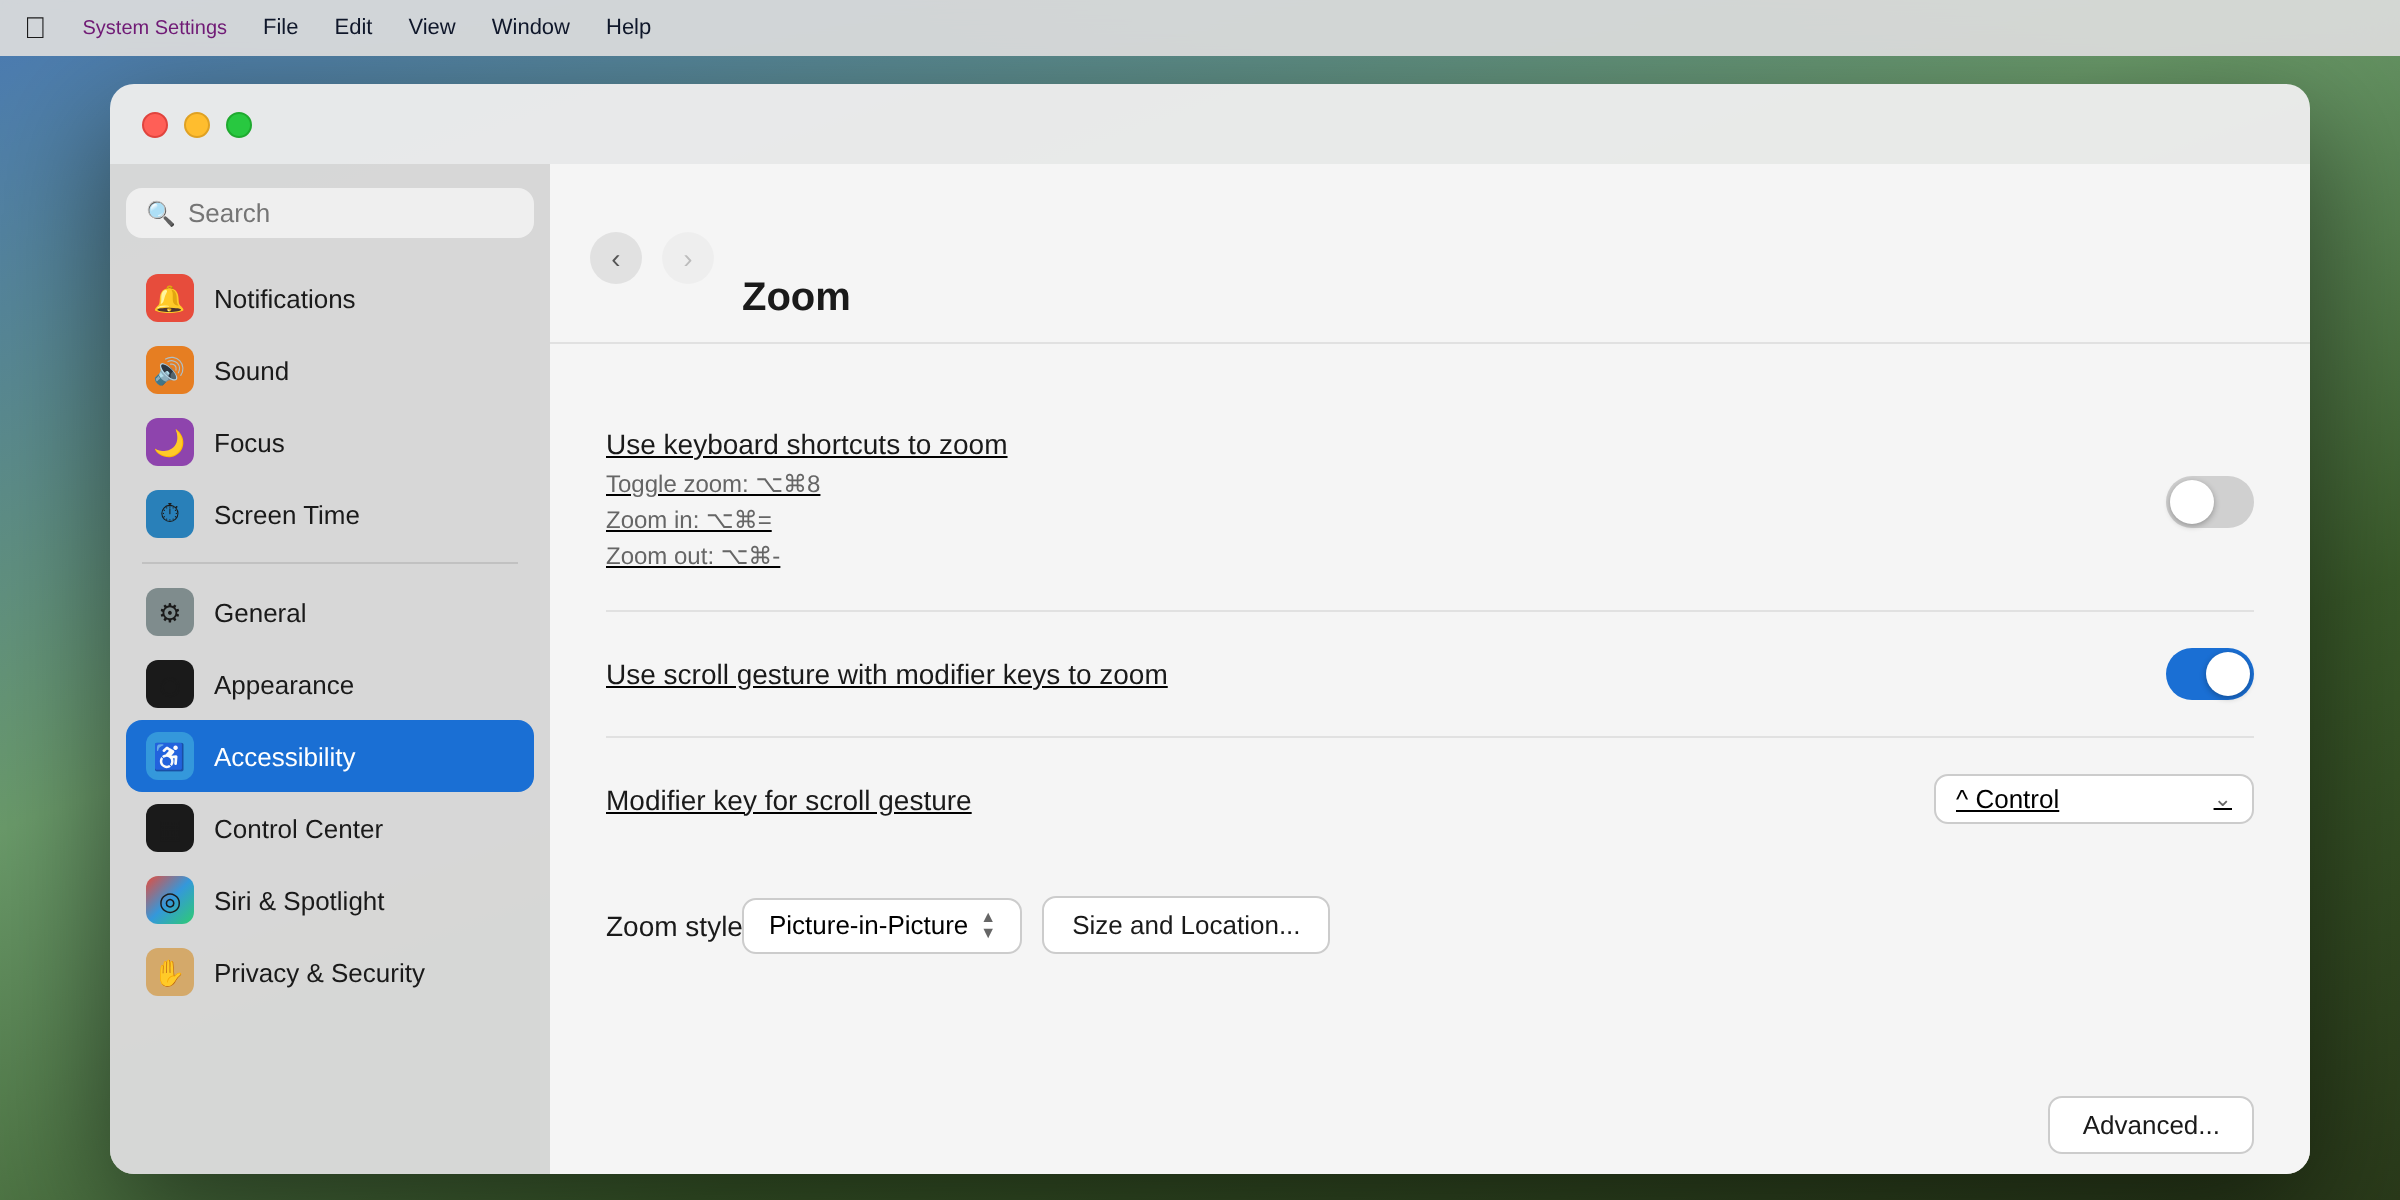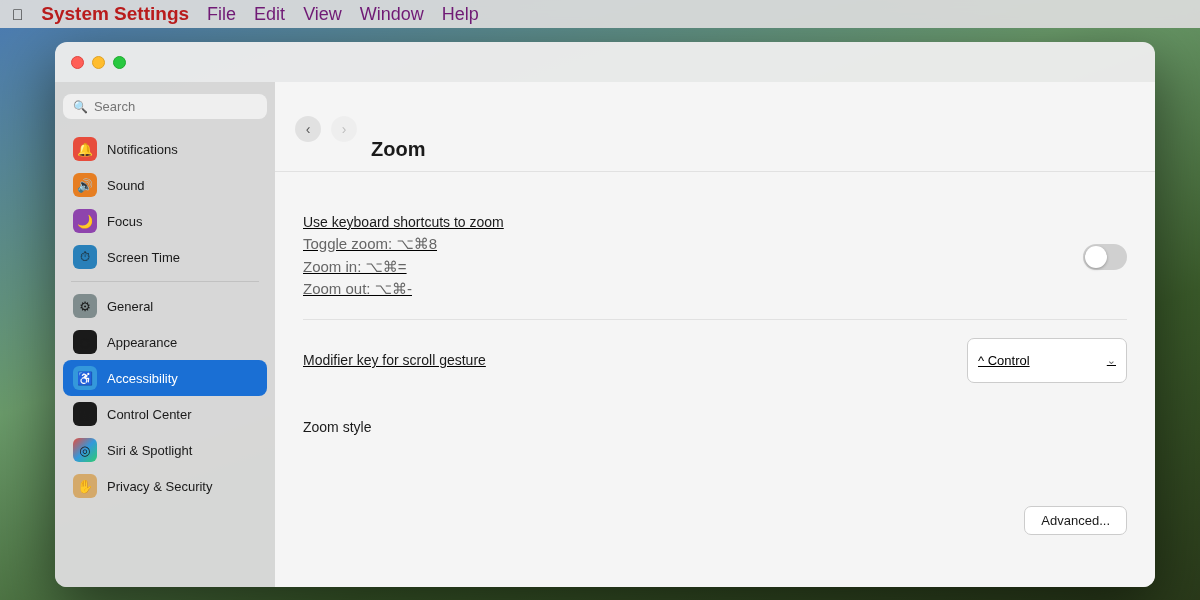--- a/index.html
+++ b/index.html
@@ -25,27 +25,27 @@
       top: 0;
       left: 0;
       z-index: 100;
       backdrop-filter: blur(10px);
     }
     .menubar-apple {
       font-size: 15px;
       color: #1a1a1a;
     }
     .menubar-app {
-      font-weight: 700;
-      font-size: 19px;
-      color: #b91c1c;
+      font-weight: 400;
+      font-size: 10px;
+      color: #701a75;
     }
     .menubar-item {
-      font-size: 18px;
-      color: #701a75;
+      font-size: 11px;
+      color: #0f172a;
     }
 
     
     .bg-scene {
       position: absolute;
       top: 0; left: 0;
       width: 100%; height: 100%;
       background: linear-gradient(160deg, #4a7ab5 0%, #6a9a6a 40%, #3a5a2a 70%, #2a3a1a 100%);
       z-index: 0;
     }
@@ -236,21 +236,21 @@
 
     .setting-left {
       flex: 1;
     }
     .setting-title {
       font-size: 14px;
       font-weight: 400;
       color: #1a1a1a;
     }
     .setting-desc {
-      font-size: 15px;
+      font-size: 12px;
       color: #666;
       margin-top: 3px;
       line-height: 1.5;
     }
 
     
     .toggle {
       width: 44px;
       height: 26px;
       border-radius: 13px;
@@ -277,21 +277,21 @@
     .toggle.off .toggle-knob { left: 2px; }
     .toggle.on .toggle-knob { left: 20px; }
 
     
     .dropdown-select {
       display: flex;
       align-items: center;
       background: white;
       border: 1px solid #ccc;
       border-radius: 7px;
-      padding: 14px 10px;
+      padding: 4px 10px;
       font-size: 13px;
       cursor: pointer;
       gap: 6px;
       min-width: 160px;
       justify-content: space-between;
     }
     .dropdown-select .chevron {
       color: #666;
       font-size: 11px;
     }
@@ -449,31 +449,49 @@
                 <div class="setting-desc" style="white-space: pre-line;">Toggle zoom: ⌥⌘8
 Zoom in: ⌥⌘=
 Zoom out: ⌥⌘-</div>
               </div>
               <div class="toggle off">
                 <div class="toggle-knob"></div>
               </div>
             </div>
             <div class="setting-row">
               <div class="setting-left">
+                <div class="setting-title">Use scroll gesture with modifier keys to zoom</div>
+              </div>
+              <div class="toggle on">
+                <div class="toggle-knob"></div>
+              </div>
+            </div>
+            <div class="setting-row">
+              <div class="setting-left">
                 <div class="setting-title">Modifier key for scroll gesture</div>
               </div>
               <div class="dropdown-select">
                 <span>^ Control</span>
                 <span class="chevron">⌄</span>
               </div>
             </div>
           </div>
 
         <div class="zoom-style-row">
           <span class="setting-title">Zoom style</span>
+          <div class="zoom-style-controls">
+            <div class="stepper-select">
+              <span>Picture-in-Picture</span>
+              <div class="stepper-arrows">
+                <span>▲</span>
+                <span>▼</span>
+              </div>
+            </div>
+            <button class="btn-secondary">Size and Location...</button>
+          </div>
         </div>
 
         <div class="advanced-row">
           <button class="btn-advanced">Advanced...</button>
         </div>
       </div>
     </div>
   </div>
 </div>
 

